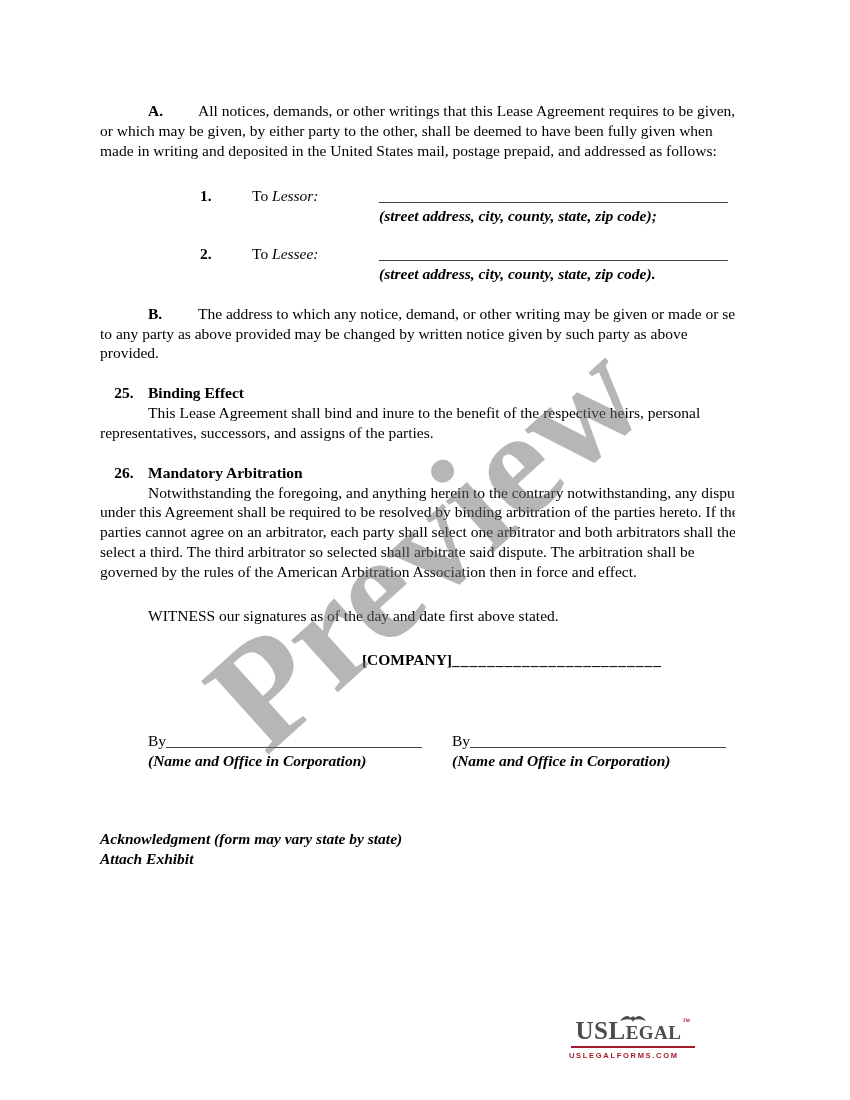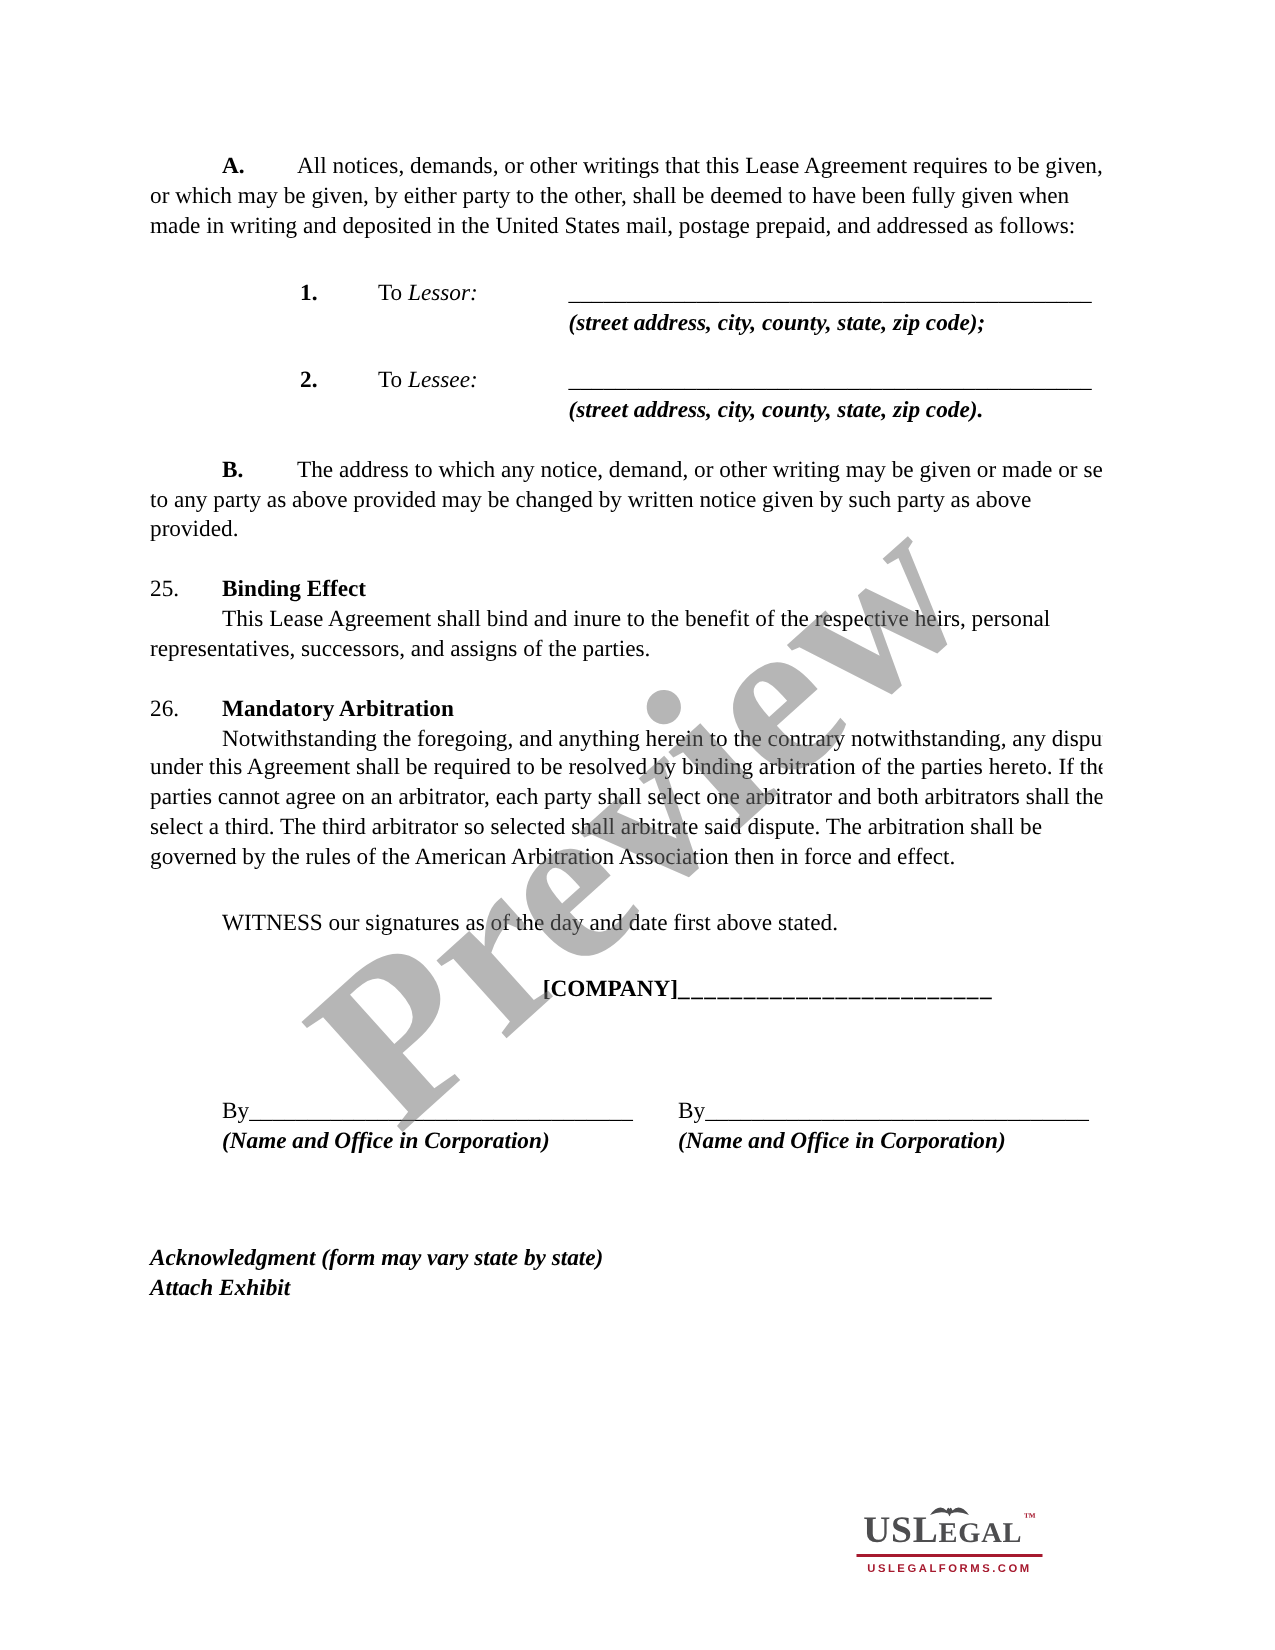--- a/index.html
+++ b/index.html
@@ -30,21 +30,21 @@
   .notice-item { display: flex; align-items: flex-start; margin-bottom: 18px; }
   .n-num { width: 52px; font-weight: bold; flex: none; }
   .n-to { width: 95px; flex: none; }
   .n-col { flex: 1; margin-left: 32px; }
   .n-caption { font-weight: bold; font-style: italic; }
 
   .para-b { margin-top: 20px; font-family: Liberation Serif, serif; }
 
   .section { margin-top: 20px; }
   .sec-head { margin-bottom: 0; }
-  .sec-num { display: inline-block; width: 48px; font-weight: normal; }
+  .sec-num { display: inline-block; width: 48px; font-weight: bold; text-align: center; }
   .sec-title { font-weight: bold; }
 
   .witness { margin-top: 24px; text-indent: 48px; }
 
   .company-row { display: flex; margin-top: 24px; text-align: right; }
   .company-name { font-weight: bold; margin-left: 48px; width: 304px; flex: none; }
   .company-line { font-weight: bold; letter-spacing: 1px; }
 
   .sig-cols { display: flex; margin-top: 62px; }
   .sig-col-left { margin-left: 48px; width: 304px; flex: none; }
@@ -68,23 +68,22 @@
     font-weight: bold;
     color: rgba(110, 110, 110, 0.50);
     z-index: 2;
     pointer-events: none;
     white-space: nowrap;
   }
 
   .footer-logo {
     position: absolute;
     right: 38px;
-    bottom: 50px;
+    bottom: 40px;
     width: 128px;
-    text-align: center;
     z-index: 1;
   }
   .logo-top {
     position: relative;
     display: flex;
     align-items: baseline;
     justify-content: center;
     color: #4d4d4f;
     font-family: "Liberation Serif", serif;
     font-weight: bold;

